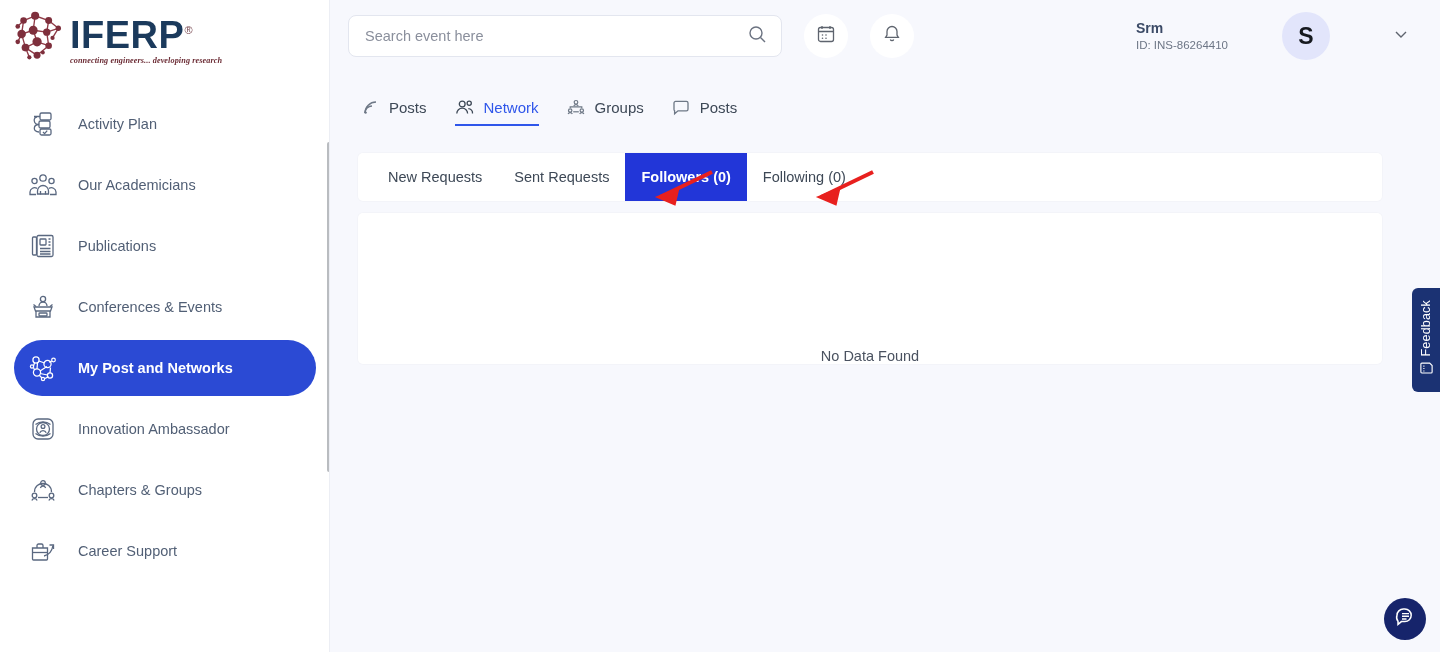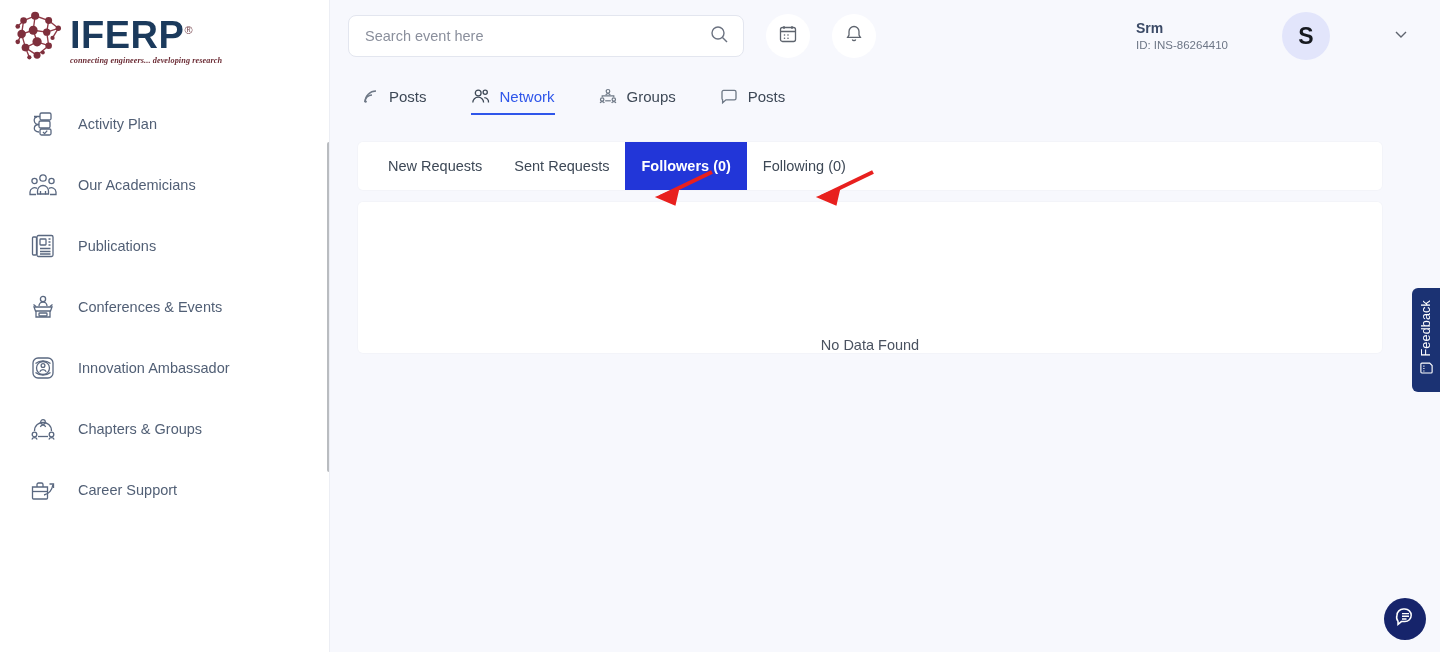--- a/index.html
+++ b/index.html
@@ -78,21 +78,21 @@
     background: #f7f8fd;
     position: relative;
     overflow: hidden;
   }
   .topbar {
     height: 72px; display: flex; align-items: center;
     padding: 0 16px 0 18px;
     background: #f7f8fd;
   }
   .search-box {
-    width: 396px; height: 42px;
+    width: 434px; height: 42px;
     background: #ffffff;
     border: 1px solid #e3e6ef;
     border-radius: 8px;
     display: flex; align-items: center;
     padding: 0 14px 0 16px;
   }
   .search-box input {
     flex: 1; border: none; outline: none;
     font-family: "Liberation Sans", sans-serif;
     font-size: 14.5px; color: #6b7280; background: transparent;
@@ -113,22 +113,22 @@
     width: 48px; height: 48px; border-radius: 50%;
     background: #e2e5fb; color: #16191f;
     font-size: 23px; font-weight: 700;
     display: flex; align-items: center; justify-content: center;
   }
   .chevron { margin-left: 22px; margin-right: 14px; }
 
   
   .tabs {
     display: flex; align-items: center;
-    padding-left: 32px; margin-top: 16px;
-    gap: 44px;
+    padding-left: 32px; margin-top: 27px;
+    gap: 28px;
   }
   .tab { display: flex; align-items: center; cursor: pointer; padding-bottom: 10px; position: relative; }
   .tab .tab-ico { margin-right: 10px; display: flex; align-items: center; }
   .tab .tab-label { font-size: 15px; color: #3d4856; }
   .tab.active .tab-label { color: #2f56ea; }
   .tab.active::after {
     content: ""; position: absolute; left: 0; right: 0; bottom: 0;
     height: 2.5px; background: #2f56ea;
   }
 
@@ -286,20 +286,36 @@
             <path d="M4 13 h18 l-1.5 4 h-15 z"></path>
             <path d="M6 17 v6 h14 v-6"></path>
             <rect x="9" y="19" width="8" height="3" rx="0.8"></rect>
             <path d="M3.5 10.5 l2.5 2 M22.5 10.5 l-2.5 2"></path>
           </svg>
         </span>
         <span class="nav-label">Conferences &amp; Events</span>
       </div>
 
 
+      <div class="nav-item active">
+        <span class="nav-ico">
+          <svg width="28" height="28" viewBox="0 0 28 28" fill="none" stroke="#ffffff" stroke-width="1.25">
+            <circle cx="7" cy="6" r="3.1"></circle>
+              <circle cx="18.5" cy="10" r="3.6"></circle>
+            <circle cx="8" cy="18.5" r="3.6"></circle>
+              <circle cx="21" cy="21.5" r="2.6"></circle>
+            <circle cx="24.5" cy="6" r="1.8"></circle>
+              <circle cx="3" cy="12.5" r="1.6"></circle>
+            <circle cx="14" cy="25" r="1.6"></circle>
+            <path d="M10 7 L15.5 9 M8.5 9 L8 15 M11 17 L18 12.5 M11 19.5 L18.6 21 M21.5 13.5 L21 19
+                     M22.8 7.2 L20 8.2 M4.5 12 L5.5 9 M4.5 13.5 L5.5 16 M10 21 L13 24 M16 24.5 L19.5 22.6"></path>
+          </svg>
+        </span>
+        <span class="nav-label">My Post and Networks</span>
+      </div>
 
       <div class="nav-item">
         <span class="nav-ico">
           <svg width="26" height="26" viewBox="0 0 26 26" fill="none" stroke="#5a6880" stroke-width="1.3">
             <rect x="3" y="3" width="20" height="20" rx="5"></rect>
             <circle cx="13" cy="13" r="6.5"></circle>
             <circle cx="13" cy="10.5" r="1.9"></circle>
             <path d="M9.8 16.8 a3.4 3.4 0 0 1 6.4 0"></path>
             <path d="M5.5 8.5 C10 5 16 5 20.5 8.5 M5.5 17.5 C10 21 16 21 20.5 17.5"></path>
           </svg>

